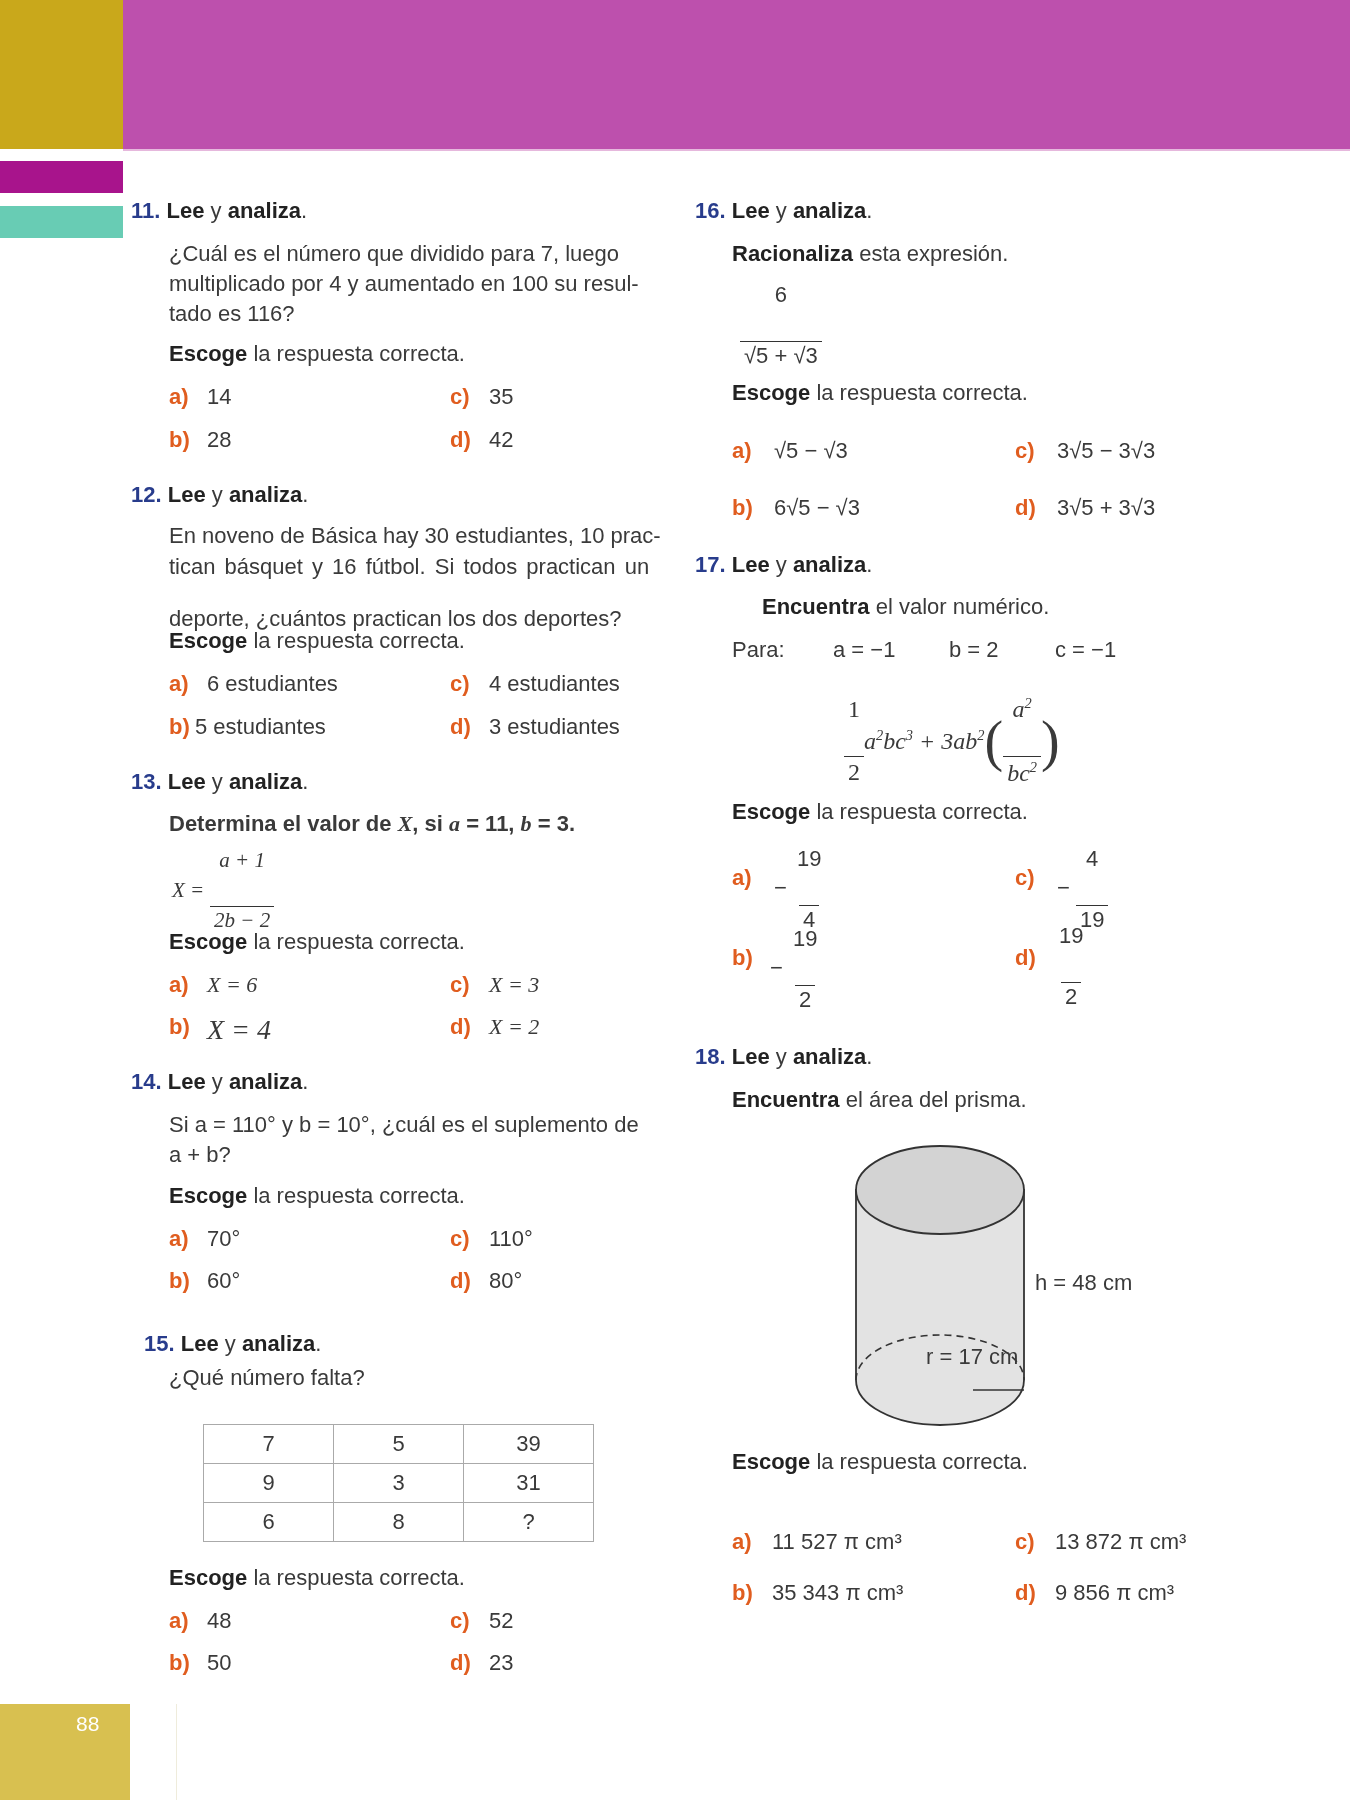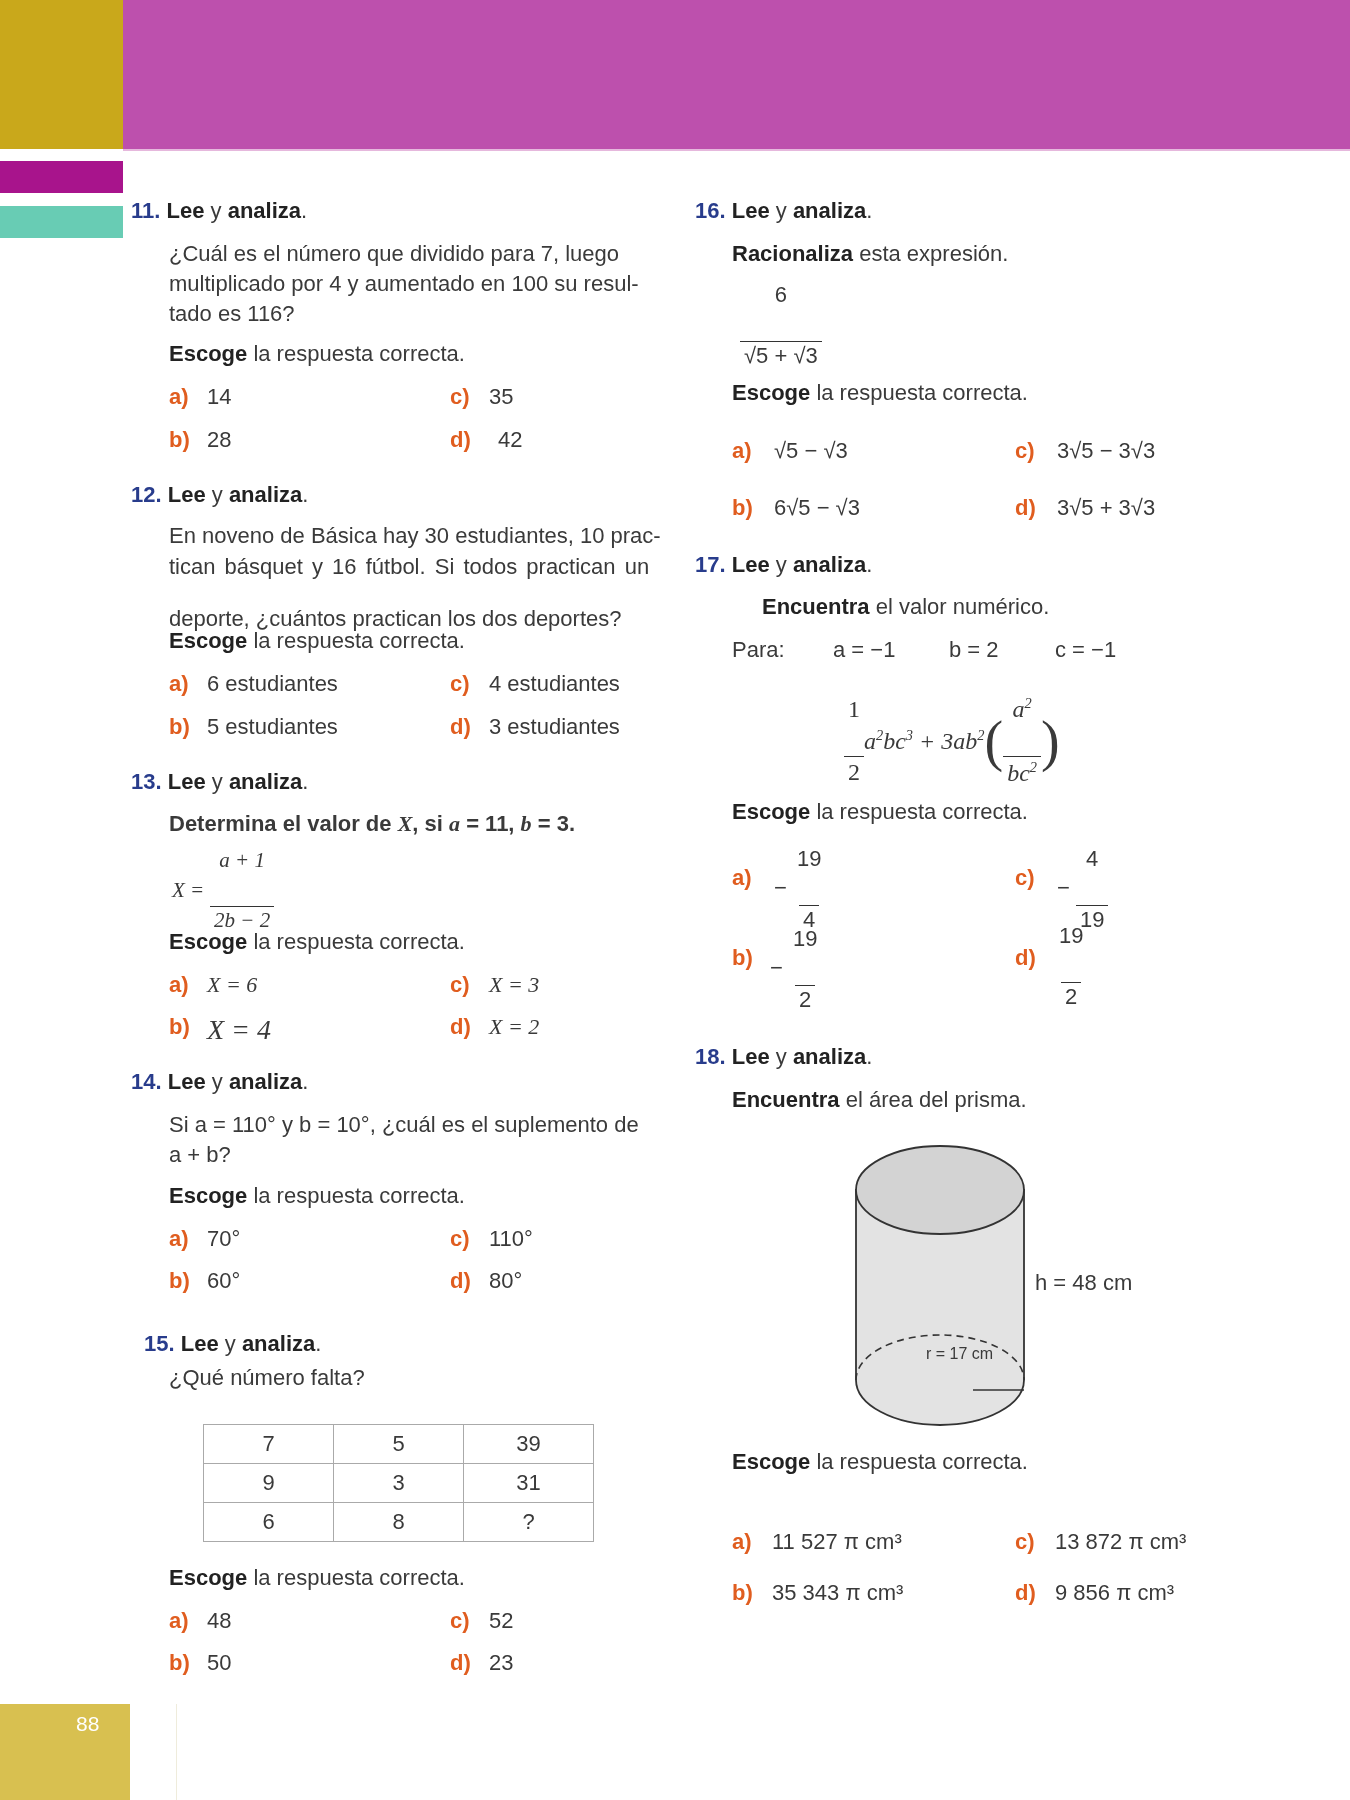--- a/index.html
+++ b/index.html
@@ -46,32 +46,32 @@
   <span class="num">11.</span>
   <span class="b">Lee</span><span> y </span><span class="b">analiza</span><span>.</span>
 </div>
 <div class="t" style="left:169px;top:243px;">¿Cuál es el número que dividido para 7, luego</div>
 <div class="t" style="left:169px;top:273px;">multiplicado por 4 y aumentado en 100 su resul-</div>
 <div class="t" style="left:169px;top:303px;">tado es 116?</div>
 <div class="t" style="left:169px;top:343px;"><span class="b">Escoge</span><span> la respuesta correcta.</span></div>
 <div class="t" style="left:169px;top:386px;"><span class="opt">a)</span><span style="position:absolute;left:38px;">14</span></div>
 <div class="t" style="left:169px;top:429px;"><span class="opt">b)</span><span style="position:absolute;left:38px;">28</span></div>
 <div class="t" style="left:450px;top:386px;"><span class="opt">c)</span><span style="position:absolute;left:39px;">35</span></div>
-<div class="t" style="left:450px;top:429px;"><span class="opt">d)</span><span style="position:absolute;left:48px;">42</span></div>
+<div class="t" style="left:450px;top:429px;"><span class="opt">d)</span><span style="position:absolute;left:39px;">42</span></div>
 
 <div class="t" style="left:131px;top:484px;">
   <span class="num">12.</span>
   <span class="b">Lee</span><span> y </span><span class="b">analiza</span><span>.</span>
 </div>
 <div class="t" style="left:169px;top:525px;">En noveno de Básica hay 30 estudiantes, 10 prac-</div>
 <div class="t" style="left:169px;top:556px;word-spacing:3px;">tican básquet y 16 fútbol. Si todos practican un</div>
 <div class="t" style="left:169px;top:608px;">deporte, ¿cuántos practican los dos deportes?</div>
 <div class="t" style="left:169px;top:630px;"><span class="b">Escoge</span><span> la respuesta correcta.</span></div>
 <div class="t" style="left:169px;top:673px;"><span class="opt">a)</span><span style="position:absolute;left:38px;">6 estudiantes</span></div>
-<div class="t" style="left:169px;top:716px;"><span class="opt">b)</span><span style="position:absolute;left:38px;text-align:right;">5 estudiantes</span></div>
+<div class="t" style="left:169px;top:716px;"><span class="opt">b)</span><span style="position:absolute;left:26px;text-align:right;">5 estudiantes</span></div>
 <div class="t" style="left:450px;top:673px;"><span class="opt">c)</span><span style="position:absolute;left:39px;">4 estudiantes</span></div>
 <div class="t" style="left:450px;top:716px;"><span class="opt">d)</span><span style="position:absolute;left:39px;">3 estudiantes</span></div>
 
 <div class="t" style="left:131px;top:771px;">
   <span class="num">13.</span>
   <span class="b">Lee</span><span> y </span><span class="b">analiza</span><span>.</span>
 </div>
 <div class="t" style="left:169px;top:813px;font-weight:bold;"><span>Determina el valor de </span><span class="it" style="font-size:22px">X</span><span>, si </span><span class="it" style="font-size:22px">a</span><span> = 11, </span><span class="it" style="font-size:22px">b</span><span> = 3.</span></div>
 <div class="t" style="left:172px;top:850px;font-size:21px;">
   <span class="it" style="font-size:21px;vertical-align:middle;">X =</span>
@@ -196,19 +196,19 @@
 </div>
 <div class="t" style="left:732px;top:1089px;"><span class="b">Encuentra</span><span> el área del prisma.</span></div>
 
 <svg class="cyl" width="190" height="290" viewBox="0 0 190 290">
   <path d="M11 50 L11 240 A84 45 0 0 0 179 240 L179 50 Z" fill="#e3e3e3" stroke="#333" stroke-width="1.8"></path>
   <ellipse cx="95" cy="50" rx="84" ry="44" fill="#d3d3d3" stroke="#333" stroke-width="1.8"></ellipse>
   <path d="M11 240 A84 45 0 0 1 179 240" fill="none" stroke="#333" stroke-width="1.6" stroke-dasharray="7,5"></path>
   <line x1="128" y1="250" x2="179" y2="250" stroke="#333" stroke-width="1.6"></line>
 </svg>
 <div class="t" style="left:1035px;top:1272px;">h = 48 cm</div>
-<div class="t" style="left:926px;top:1346px;font-size:16px;">r = 17 cm</div>
+<div class="t" style="left:926px;top:1346px;font-size:22px;">r = 17 cm</div>
 
 <div class="t" style="left:732px;top:1451px;"><span class="b">Escoge</span><span> la respuesta correcta.</span></div>
 <div class="t" style="left:732px;top:1531px;"><span class="opt">a)</span><span style="position:absolute;left:40px;">11 527 π cm³</span></div>
 <div class="t" style="left:732px;top:1582px;"><span class="opt">b)</span><span style="position:absolute;left:40px;">35 343 π cm³</span></div>
 <div class="t" style="left:1015px;top:1531px;"><span class="opt">c)</span><span style="position:absolute;left:40px;">13 872 π cm³</span></div>
 <div class="t" style="left:1015px;top:1582px;"><span class="opt">d)</span><span style="position:absolute;left:40px;">9 856 π cm³</span></div>
 
 </body></html>

